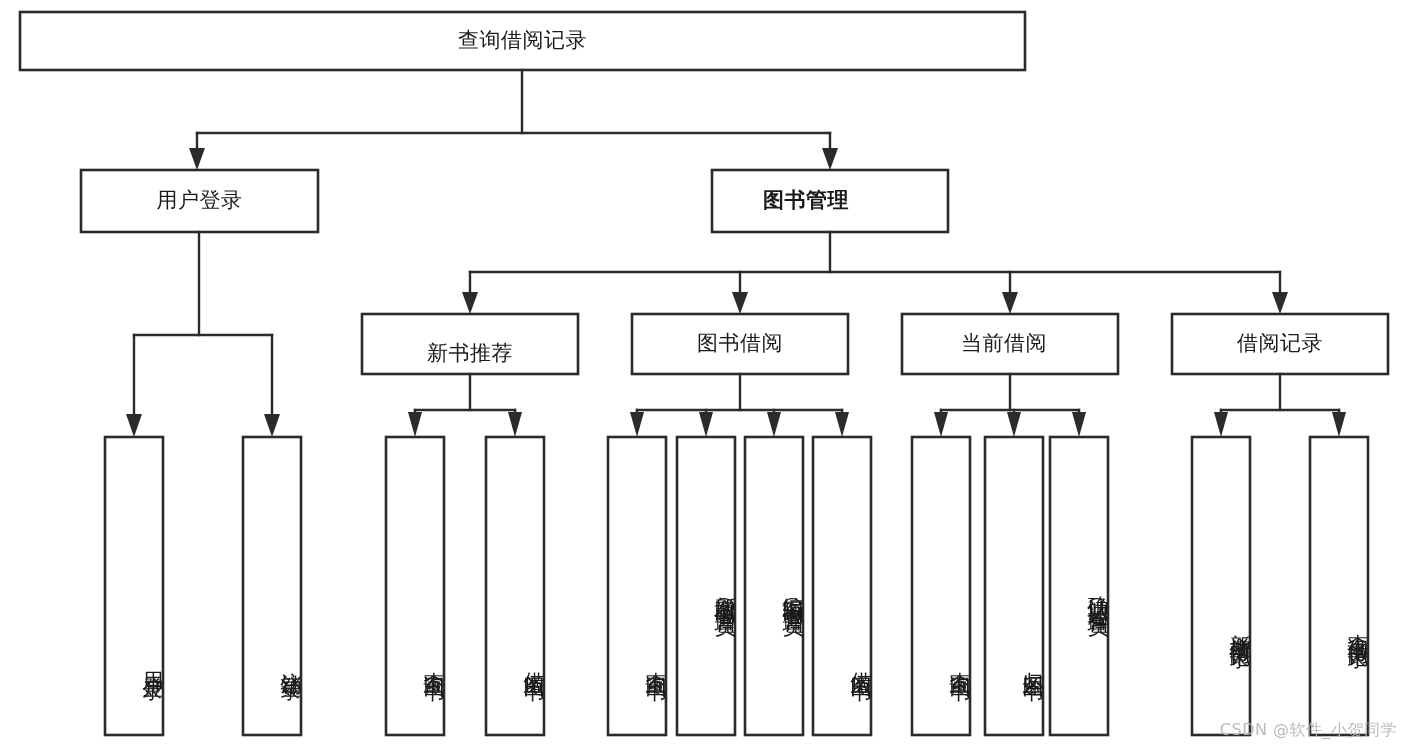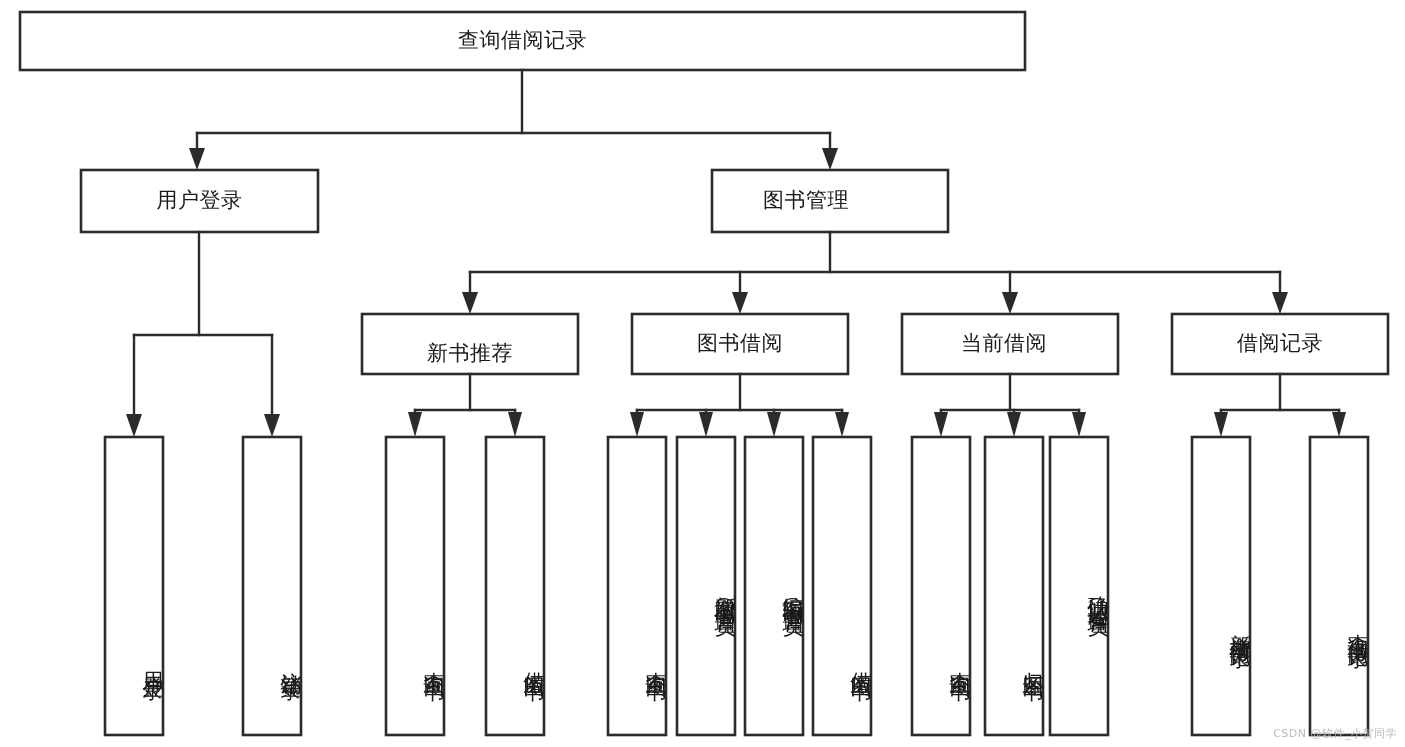--- a/index.html
+++ b/index.html
@@ -66,21 +66,21 @@
     text-orientation: upright;
     letter-spacing: 3px;
     white-space: nowrap;
     pointer-events: none;
   }
   .watermark {
     position: absolute;
     right: 8px;
     bottom: 6px;
     color: #b8b8b8;
-    font-size: 11px;
+    font-size: 16px;
     letter-spacing: 0.5px;
     white-space: nowrap;
     opacity: 0.95;
   }
 </style>
 </head>
 <body>
 
 <div id="diagram-root">
 
@@ -184,21 +184,21 @@
       <polygon class="arrow-head" points="1072,412 1086,412 1079,437"></polygon>
 
       <polygon class="arrow-head" points="1214,412 1228,412 1221,437"></polygon>
       <polygon class="arrow-head" points="1332,412 1346,412 1339,437"></polygon>
     </g>
   </svg>
 
   <div class="node-label-h" style="left:20px; top:12px; width:1005px; height:58px;">查询借阅记录</div>
 
   <div class="node-label-h" style="left:81px; top:170px; width:237px; height:62px;">用户登录</div>
-  <div class="node-label-h" style="left:712px; top:170px; width:188px; height:62px;">图书管理</div>
+  <div class="node-label-h" style="left:712px; top:170px; width:188px; height:62px;font-weight:bold;">图书管理</div>
 
   <div class="node-label-h" style="left:362px; top:324px; width:216px; height:60px;">新书推荐</div>
   <div class="node-label-h" style="left:632px; top:314px; width:216px; height:60px;border-radius:6px;">图书借阅</div>
   <div class="node-label-h" style="left:902px; top:314px; width:204px; height:60px;">当前借阅</div>
   <div class="node-label-h" style="left:1172px; top:314px; width:216px; height:60px;">借阅记录</div>
 
   <div class="node-label-v" style="left:105px; top:437px; width:58px; height:298px; padding-top:75px;">用户登录</div>
   <div class="node-label-v" style="left:243px; top:437px; width:58px; height:298px; padding-top:75px;">注销登录</div>
 
   <div class="node-label-v" style="left:386px; top:437px; width:58px; height:298px; padding-top:75px;">查询图书</div>

